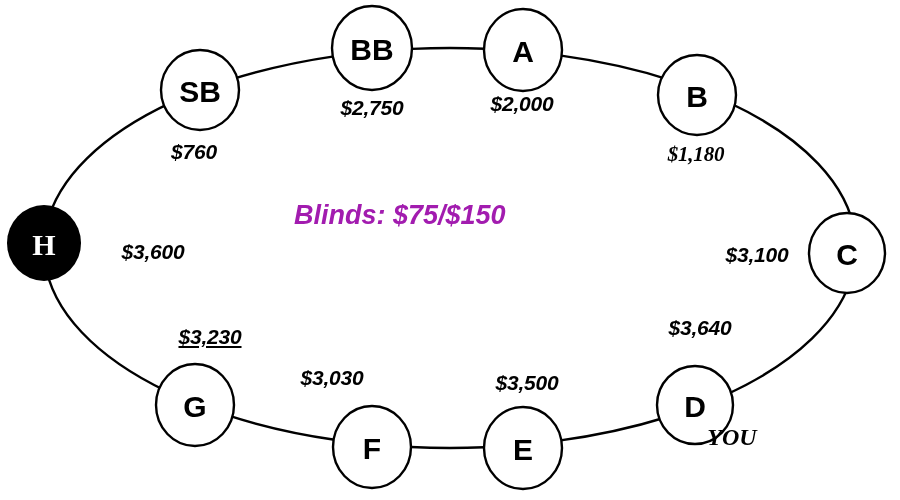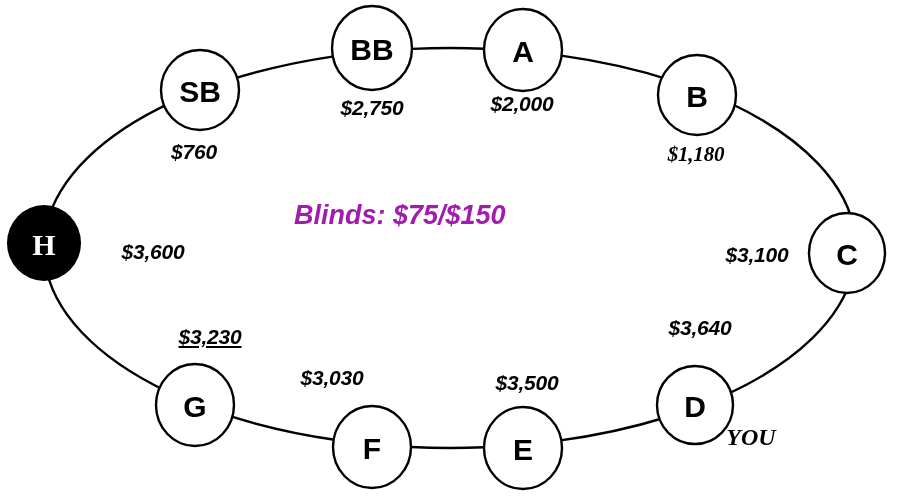--- a/index.html
+++ b/index.html
@@ -140,15 +140,15 @@
       <div class="stack-label" style="left: 700px; top: 328px;">$3,640</div>
       <div class="stack-label" style="left: 527px; top: 383px;">$3,500</div>
       <div class="stack-label" style="left: 332px; top: 378px;">$3,030</div>
       <div class="stack-label" style="left: 210px; top: 337px; text-decoration: underline;">$3,230</div>
     </div>
 
   <div class="center-info" style="left:294px; top:198px;">
     <div>Blinds: $75/$150</div>
   </div>
 
-  <div class="you-label" style="left:751px; top:437px;">YOU</div>
+  <div class="you-label" style="left:732px; top:437px;">YOU</div>
 
 </div>
 
 </body></html>

